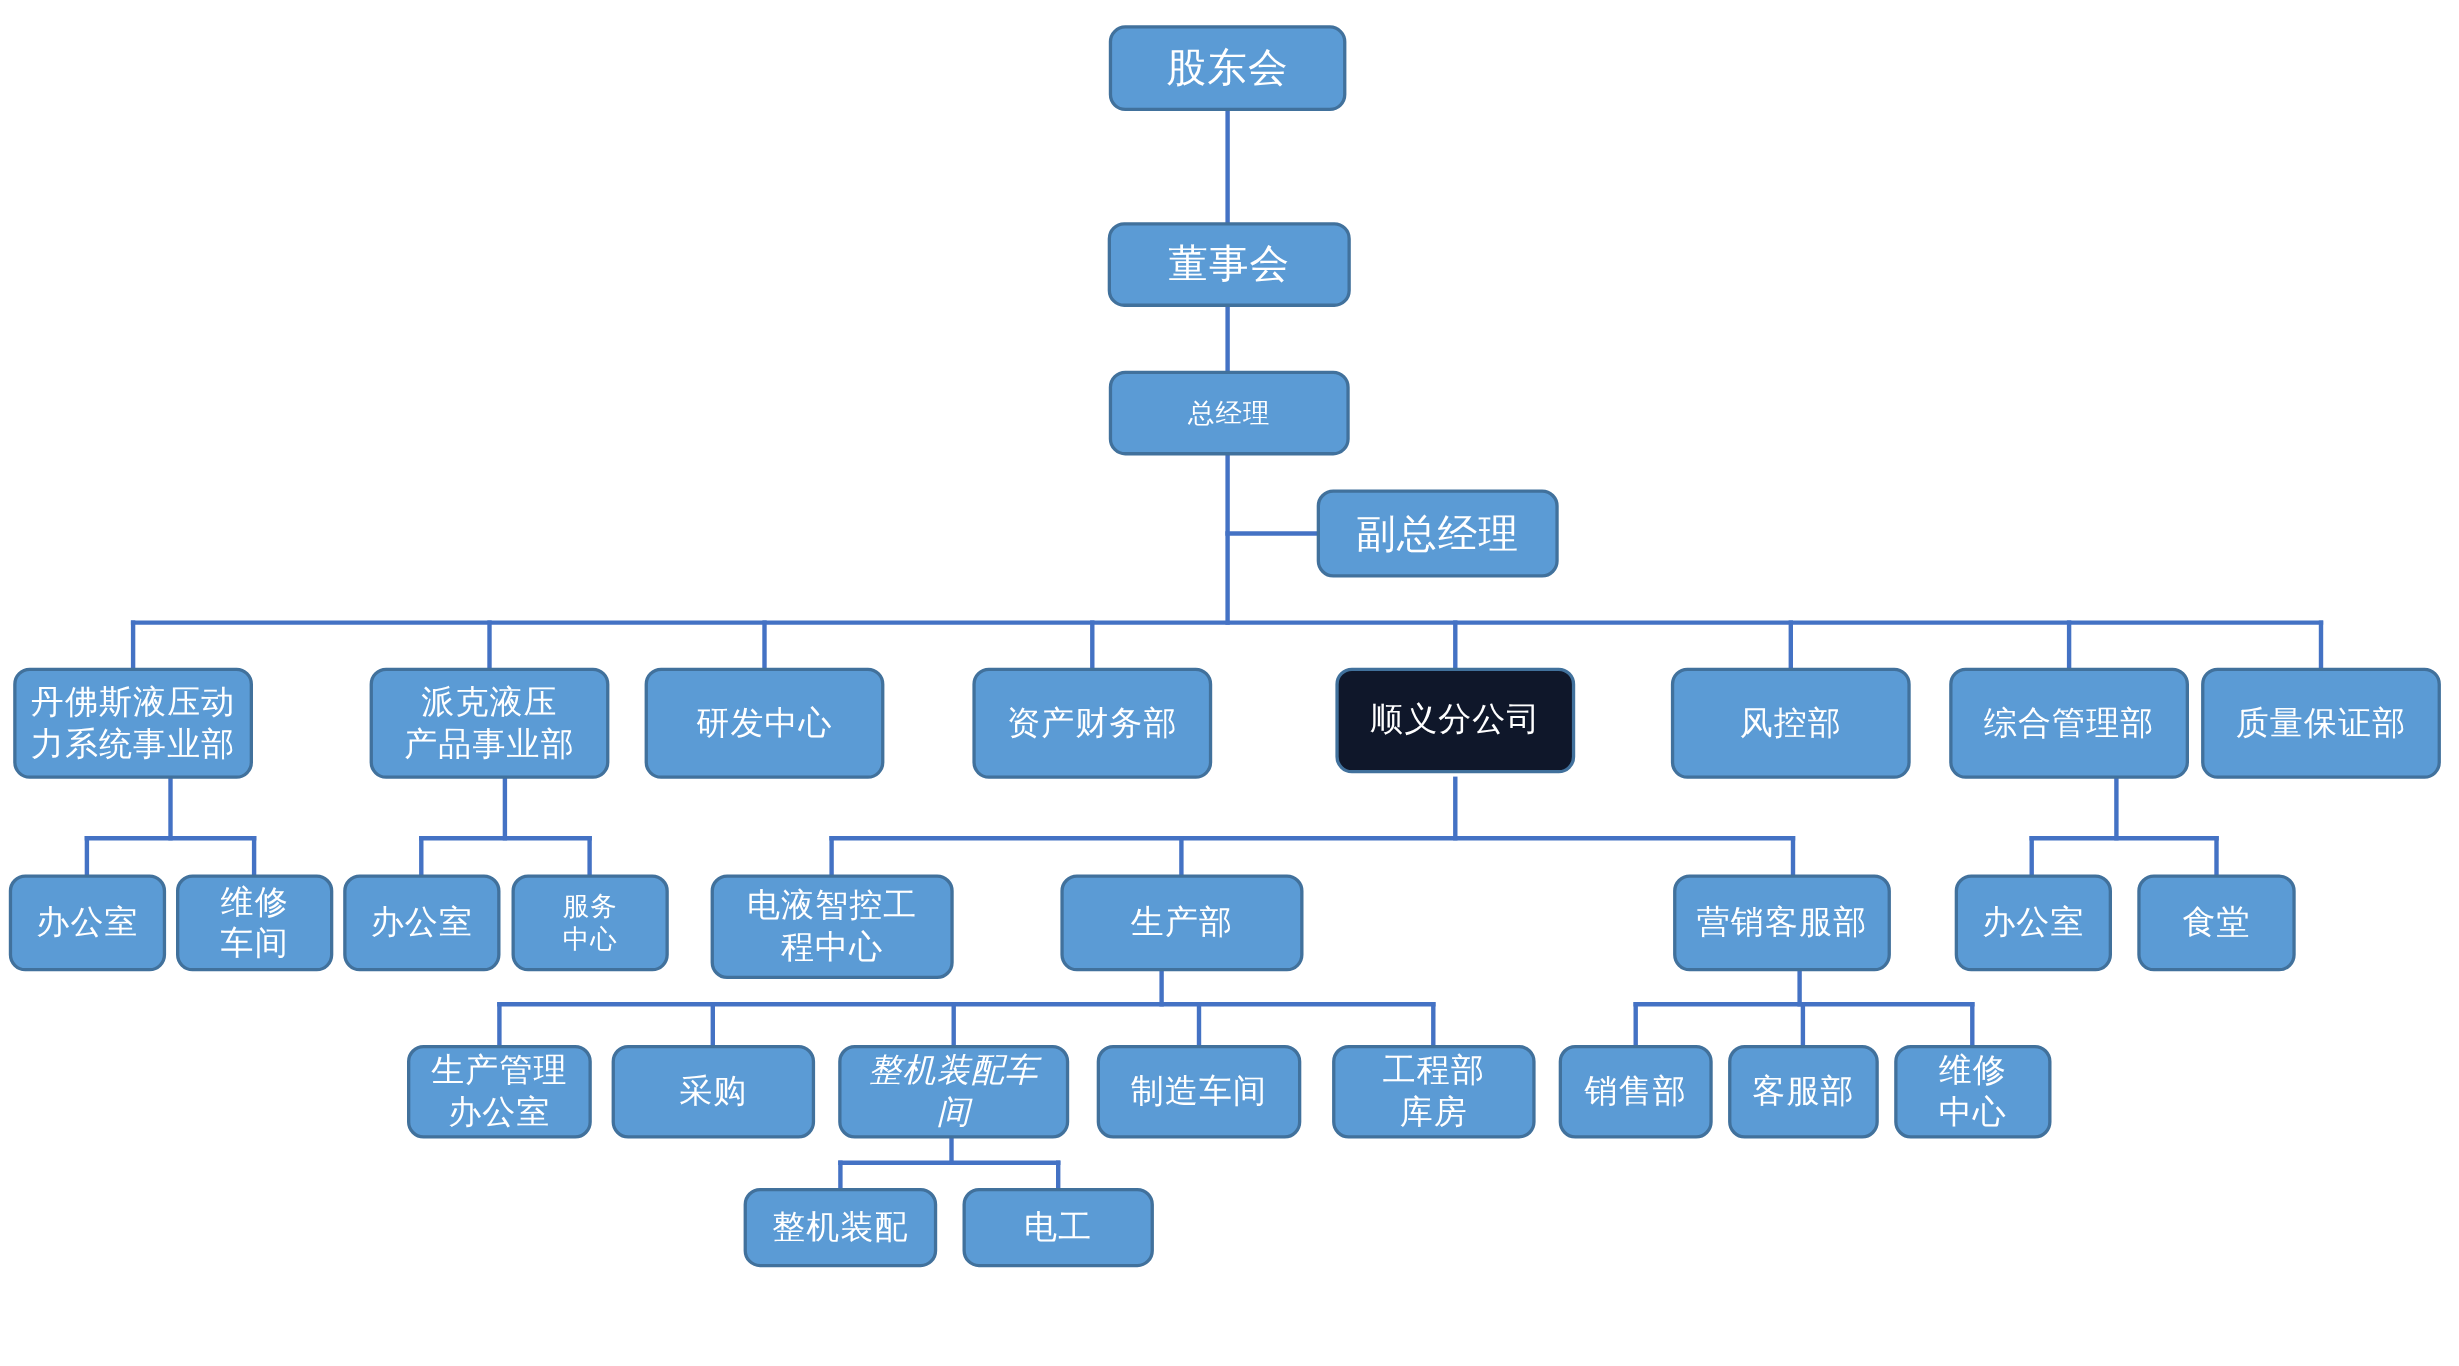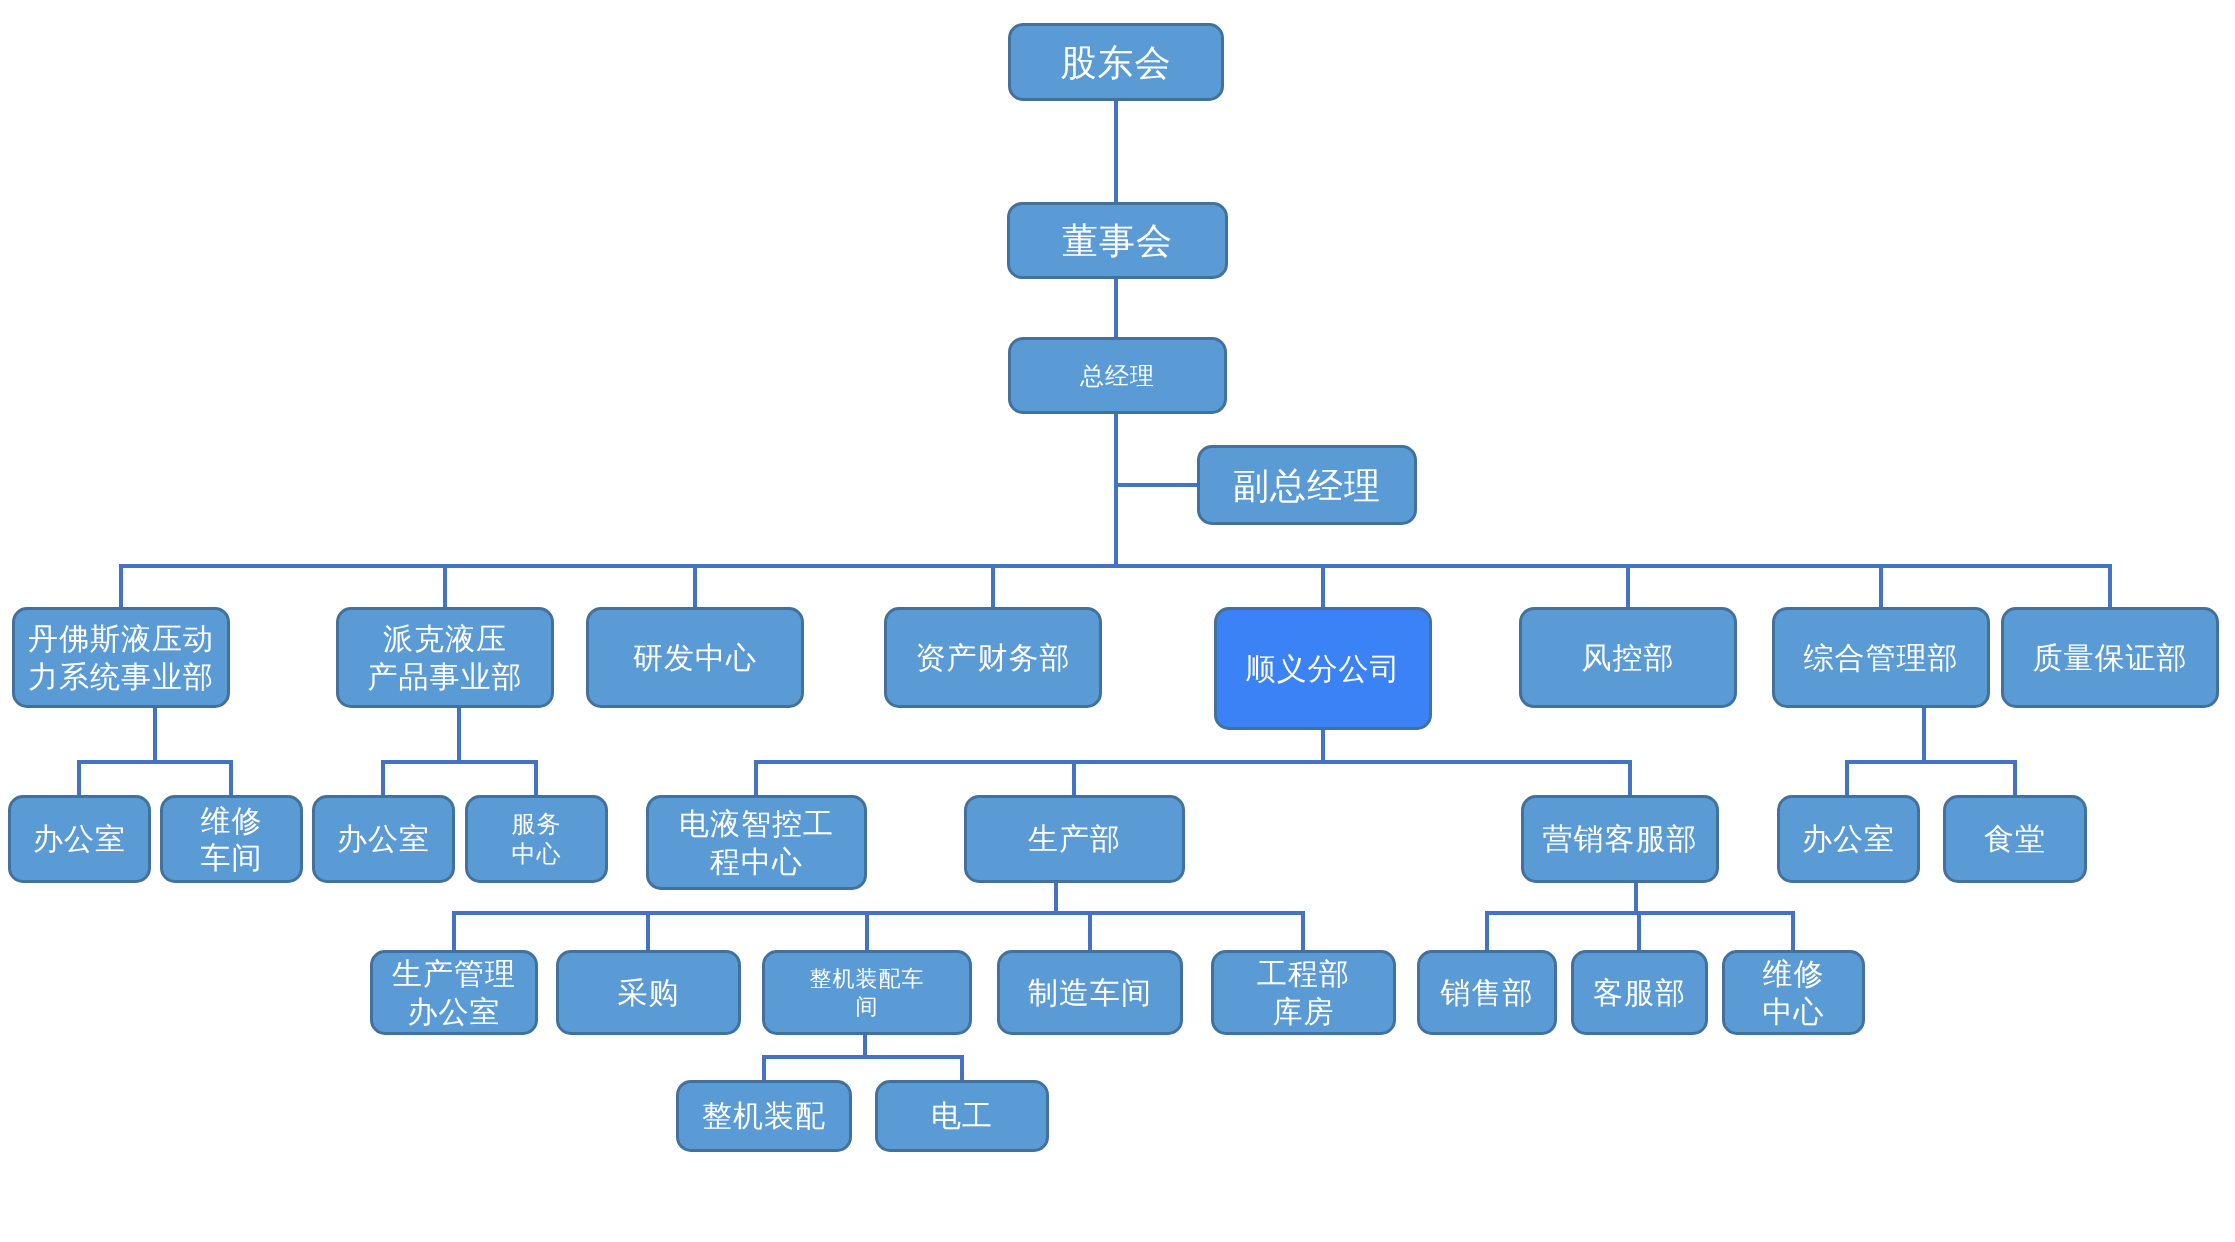--- a/index.html
+++ b/index.html
@@ -108,21 +108,21 @@
     <div class="node" style="left: 336px; top: 607px; width: 218px; height: 101px; background: rgb(91, 155, 213); border: 3px solid rgb(65, 113, 156); border-radius: 15px;">
       <span class="label" style="color: rgb(255, 255, 255); font-size: 30px;">派克液压
 产品事业部</span>
     </div>
     <div class="node" style="left: 586px; top: 607px; width: 218px; height: 101px; background: rgb(91, 155, 213); border: 3px solid rgb(65, 113, 156); border-radius: 15px;">
       <span class="label" style="color: rgb(255, 255, 255); font-size: 30px;">研发中心</span>
     </div>
     <div class="node" style="left: 884px; top: 607px; width: 218px; height: 101px; background: rgb(91, 155, 213); border: 3px solid rgb(65, 113, 156); border-radius: 15px;">
       <span class="label" style="color: rgb(255, 255, 255); font-size: 30px;">资产财务部</span>
     </div>
-    <div class="node" style="left: 1214px; top: 607px; width: 218px; height: 123px; background: #3b82f6; border: 3px solid rgb(65, 113, 156); border-radius: 15px;">
+    <div class="node" style="left: 1214px; top: 607px; width: 218px; height: 96px; background: #0f172a; border: 3px solid rgb(65, 113, 156); border-radius: 15px;">
       <span class="label" style="color: rgb(255, 255, 255); font-size: 30px;">顺义分公司</span>
     </div>
     <div class="node" style="left: 1519px; top: 607px; width: 218px; height: 101px; background: rgb(91, 155, 213); border: 3px solid rgb(65, 113, 156); border-radius: 15px;">
       <span class="label" style="color: rgb(255, 255, 255); font-size: 30px;">风控部</span>
     </div>
     <div class="node" style="left: 1772px; top: 607px; width: 218px; height: 101px; background: rgb(91, 155, 213); border: 3px solid rgb(65, 113, 156); border-radius: 15px;">
       <span class="label" style="color: rgb(255, 255, 255); font-size: 30px;">综合管理部</span>
     </div>
     <div class="node" style="left: 2001px; top: 607px; width: 218px; height: 101px; background: rgb(91, 155, 213); border: 3px solid rgb(65, 113, 156); border-radius: 15px;">
       <span class="label" style="color: rgb(255, 255, 255); font-size: 30px;">质量保证部</span>
@@ -158,21 +158,21 @@
       <span class="label" style="color: rgb(255, 255, 255); font-size: 30px;">食堂</span>
     </div>
     <div class="node" style="left: 370px; top: 950px; width: 168px; height: 85px; background: rgb(91, 155, 213); border: 3px solid rgb(65, 113, 156); border-radius: 15px;">
       <span class="label" style="color: rgb(255, 255, 255); font-size: 30px;">生产管理
 办公室</span>
     </div>
     <div class="node" style="left: 556px; top: 950px; width: 185px; height: 85px; background: rgb(91, 155, 213); border: 3px solid rgb(65, 113, 156); border-radius: 15px;">
       <span class="label" style="color: rgb(255, 255, 255); font-size: 30px;">采购</span>
     </div>
     <div class="node" style="left: 762px; top: 950px; width: 210px; height: 85px; background: rgb(91, 155, 213); border: 3px solid rgb(65, 113, 156); border-radius: 15px;">
-      <span class="label" style="color: rgb(255, 255, 255); font-size: 22px;">整机装配车
+      <span class="label" style="color: rgb(255, 255, 255); font-size: 30px; font-style: italic;">整机装配车
 间</span>
     </div>
     <div class="node" style="left: 997px; top: 950px; width: 186px; height: 85px; background: rgb(91, 155, 213); border: 3px solid rgb(65, 113, 156); border-radius: 15px;">
       <span class="label" style="color: rgb(255, 255, 255); font-size: 30px;">制造车间</span>
     </div>
     <div class="node" style="left: 1211px; top: 950px; width: 185px; height: 85px; background: rgb(91, 155, 213); border: 3px solid rgb(65, 113, 156); border-radius: 15px;">
       <span class="label" style="color: rgb(255, 255, 255); font-size: 30px;">工程部
 库房</span>
     </div>
     <div class="node" style="left: 1417px; top: 950px; width: 140px; height: 85px; background: rgb(91, 155, 213); border: 3px solid rgb(65, 113, 156); border-radius: 15px;">

